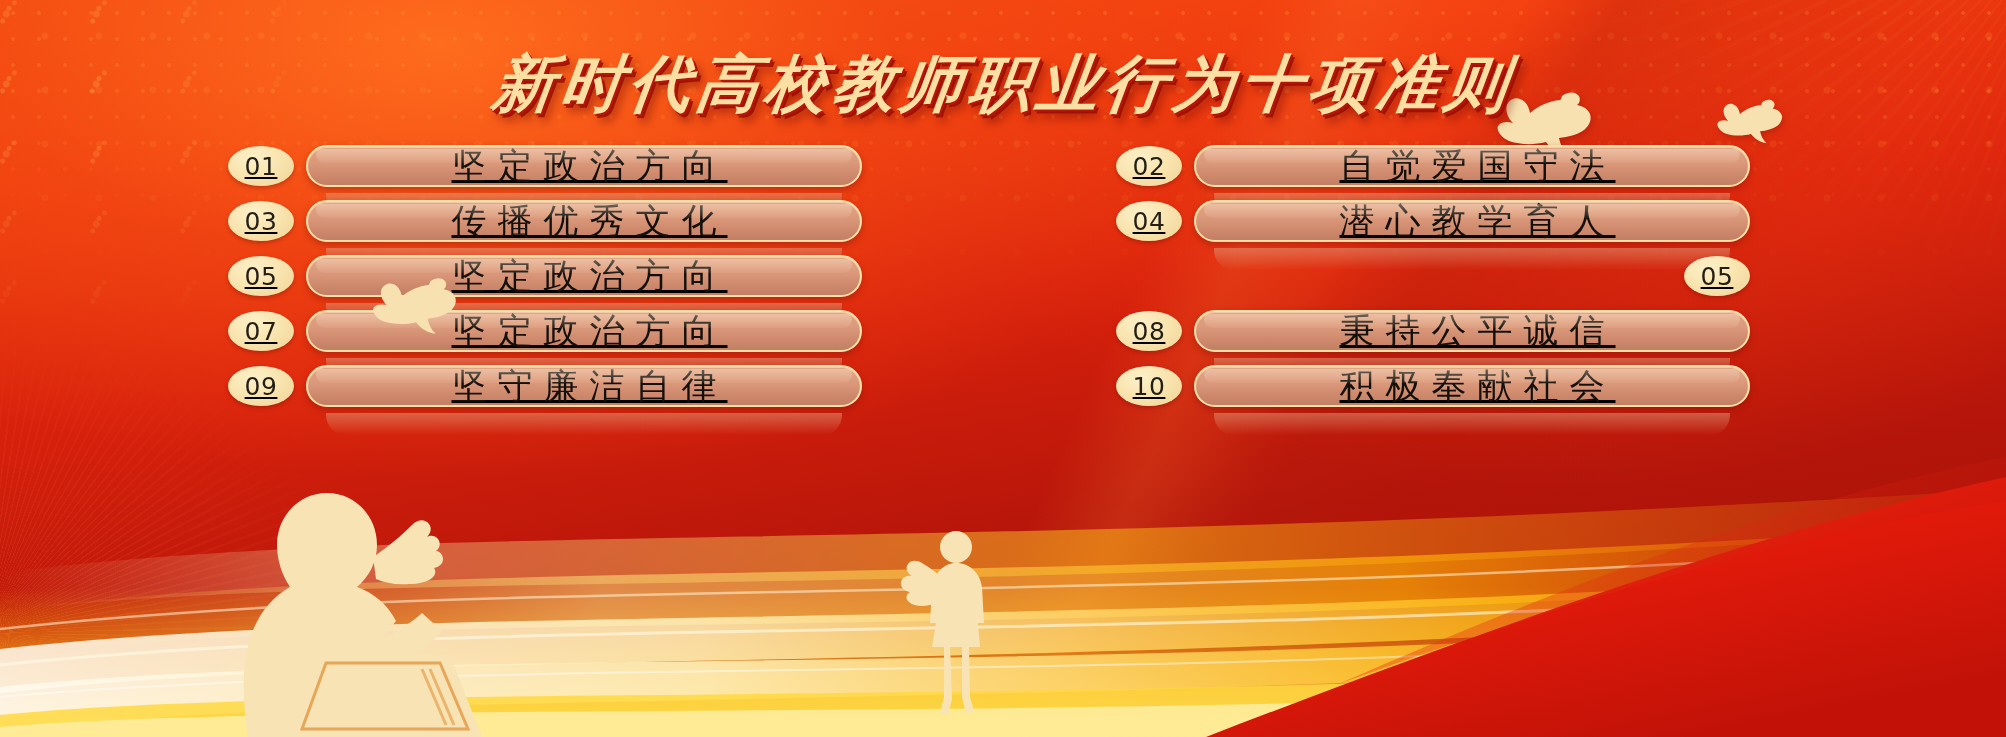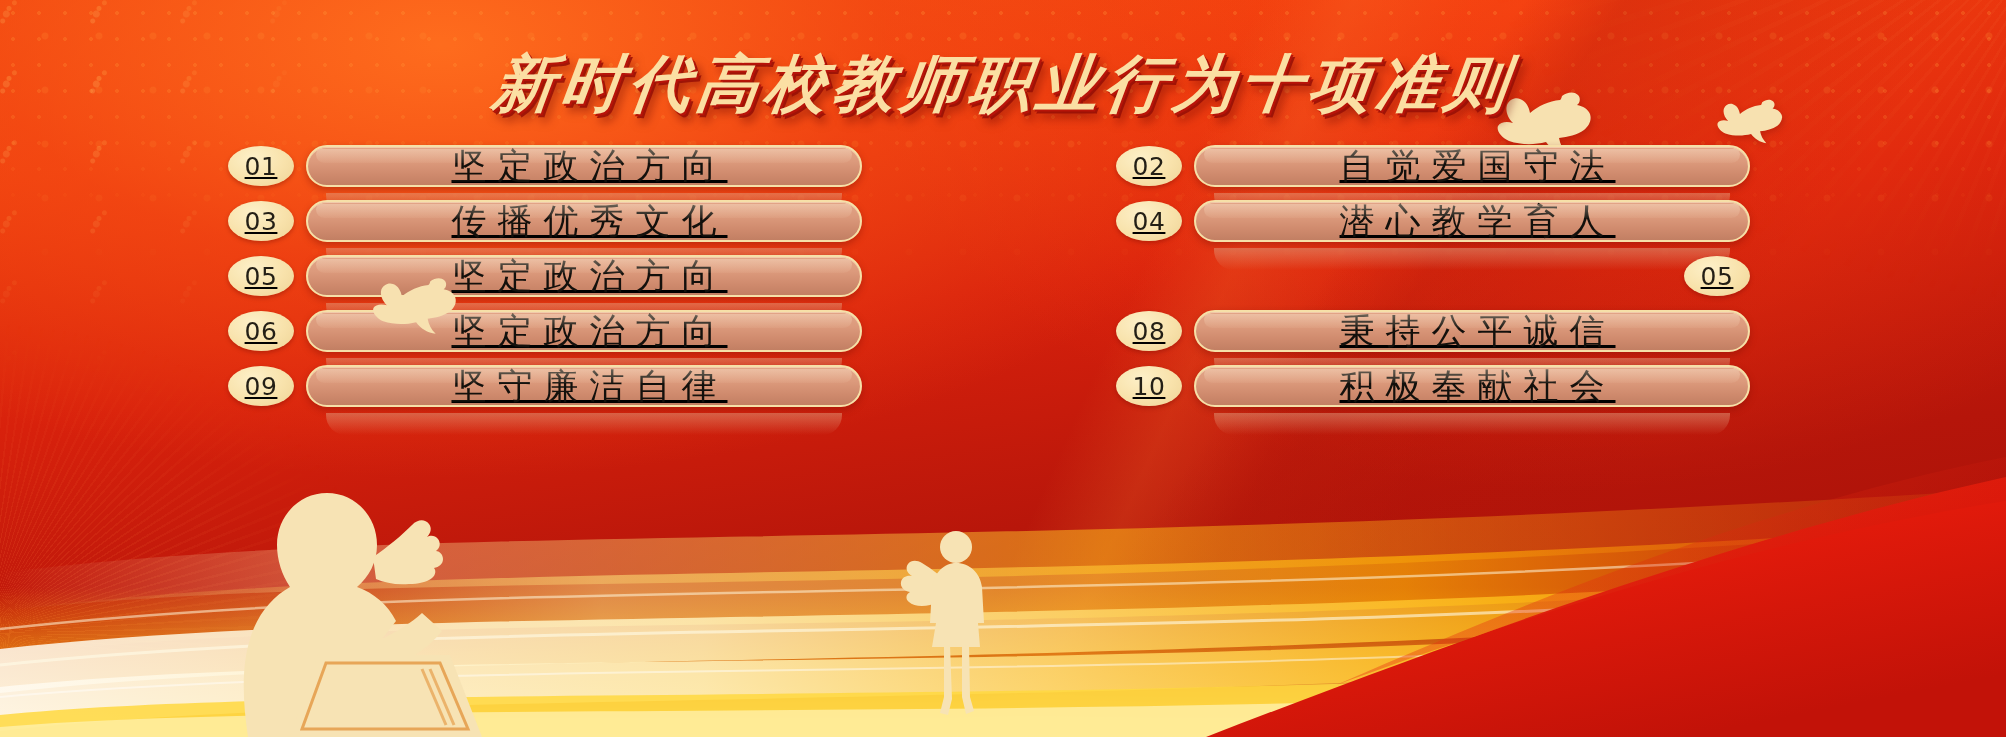--- a/index.html
+++ b/index.html
@@ -245,21 +245,21 @@
           <span class="pill-text">坚定政治方向</span>
         </div>
       </div>
       <div class="col right">
         <div class="badge">05</div>
       </div>
     </div>
 
     <div class="row">
       <div class="col left">
-        <div class="badge">06</div>
+        <div class="badge">07</div>
         <div class="pill">
           <span class="pill-text">坚定政治方向</span>
         </div>
       </div>
       <div class="col right">
         <div class="badge">08</div>
         <div class="pill">
           <span class="pill-text">秉持公平诚信</span>
         </div>
       </div>

